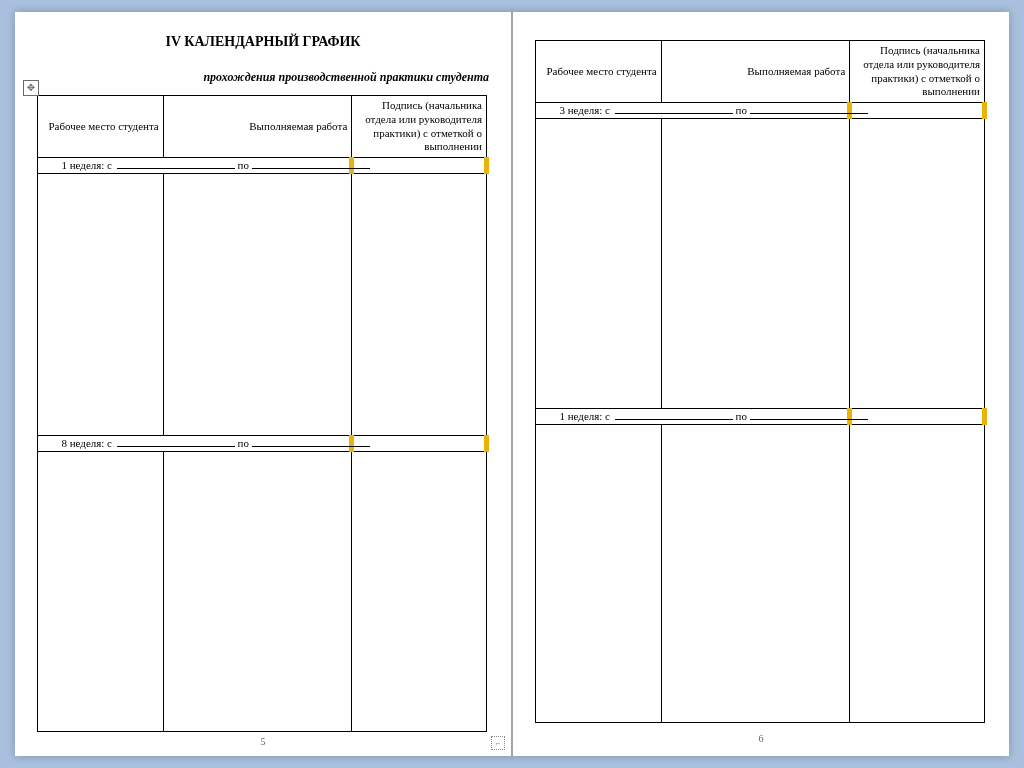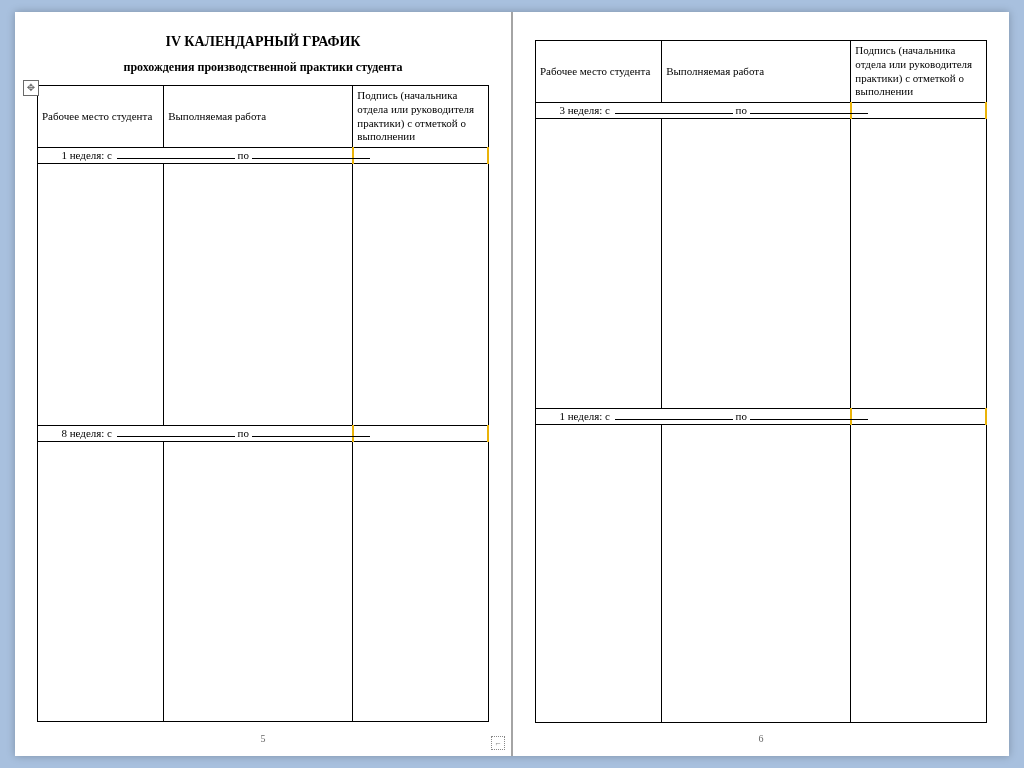--- a/index.html
+++ b/index.html
@@ -31,25 +31,26 @@
   .page.left  { border-right: 1px solid #a4a4a4; }
   .page.right { border-left:  1px solid #a4a4a4; }
 
   .title {
     text-align: center;
     font-weight: bold;
     font-size: 14px;
     margin-top: 4px;
   }
   .subtitle {
-    text-align: center;
+    text-align: right;
     font-weight: bold;
     font-size: 12px;
-    margin-top: 10px;
+    margin-top: 20px;
     margin-bottom: 10px;
+    font-style: italic;
   }
 
   .anchor-icon {
     position: absolute;
     left: 8px;
     top: 68px;
     width: 16px; height: 16px;
     border: 1px solid #6a6a6a;
     color: #6a6a6a;
     font-size: 10px;
@@ -61,34 +62,34 @@
 
   table.grid {
     width: 100%;
     border-collapse: collapse;
     table-layout: fixed;
   }
   table.grid th, table.grid td {
     border: 1px solid #000;
     font-size: 11px;
     line-height: 1.25;
-    text-align: left;
+    text-align: right;
     vertical-align: middle;
     padding: 3px 4px;
     font-weight: normal;
   }
   table.grid th { height: 56px; }
   table.grid col:nth-child(1) { width: 28%; }
   table.grid col:nth-child(2) { width: 42%; }
   table.grid col:nth-child(3) { width: 30%; }
 
   tr.week-row td {
     height: 16px;
     padding: 1px 4px 0 4px;
-    border-right: 2px solid #eab308;
+    border-right: 5px solid #eab308;
   }
   tr.week-row .week-cell {
     text-align: left;
     white-space: nowrap;
   }
   .week-cell .lbl { display:inline-block; min-width: 72px; text-align: right; padding-right: 2px; }
   .u {
     display: inline-block;
     border-bottom: 1px solid #000;
     height: 10px;

